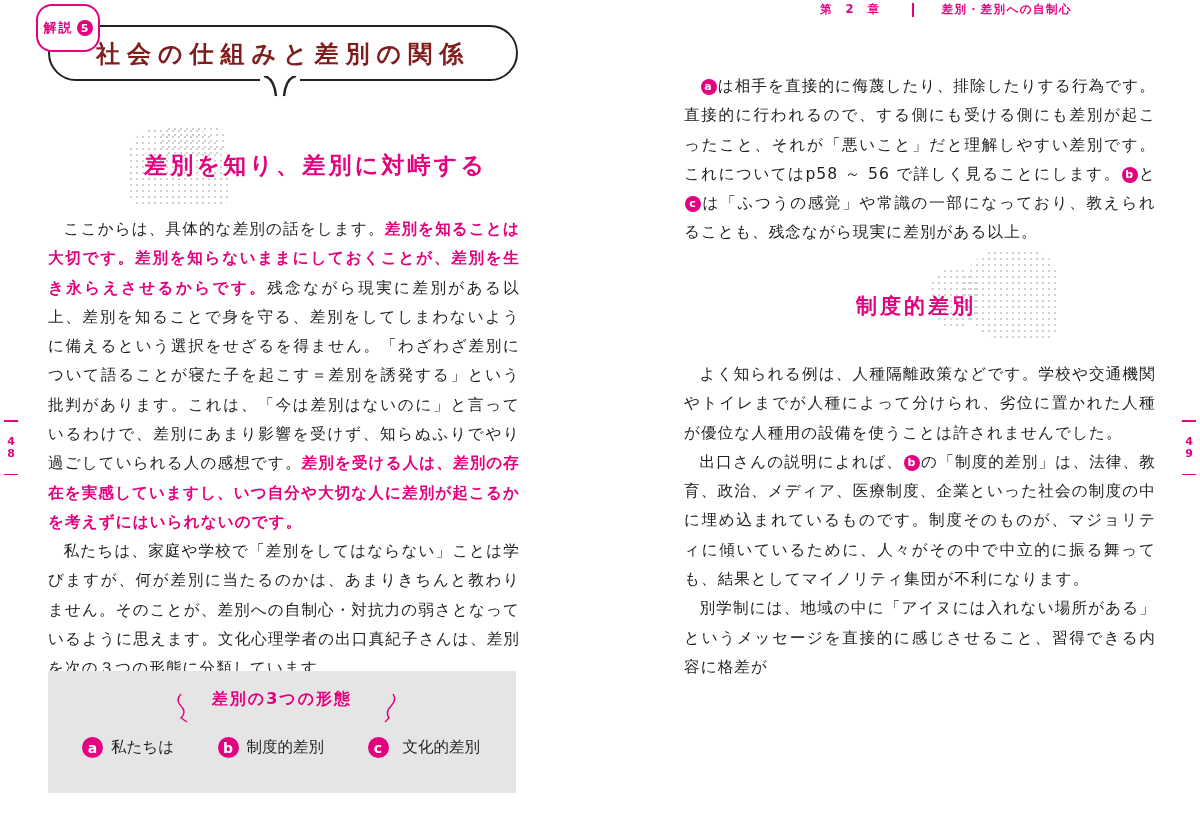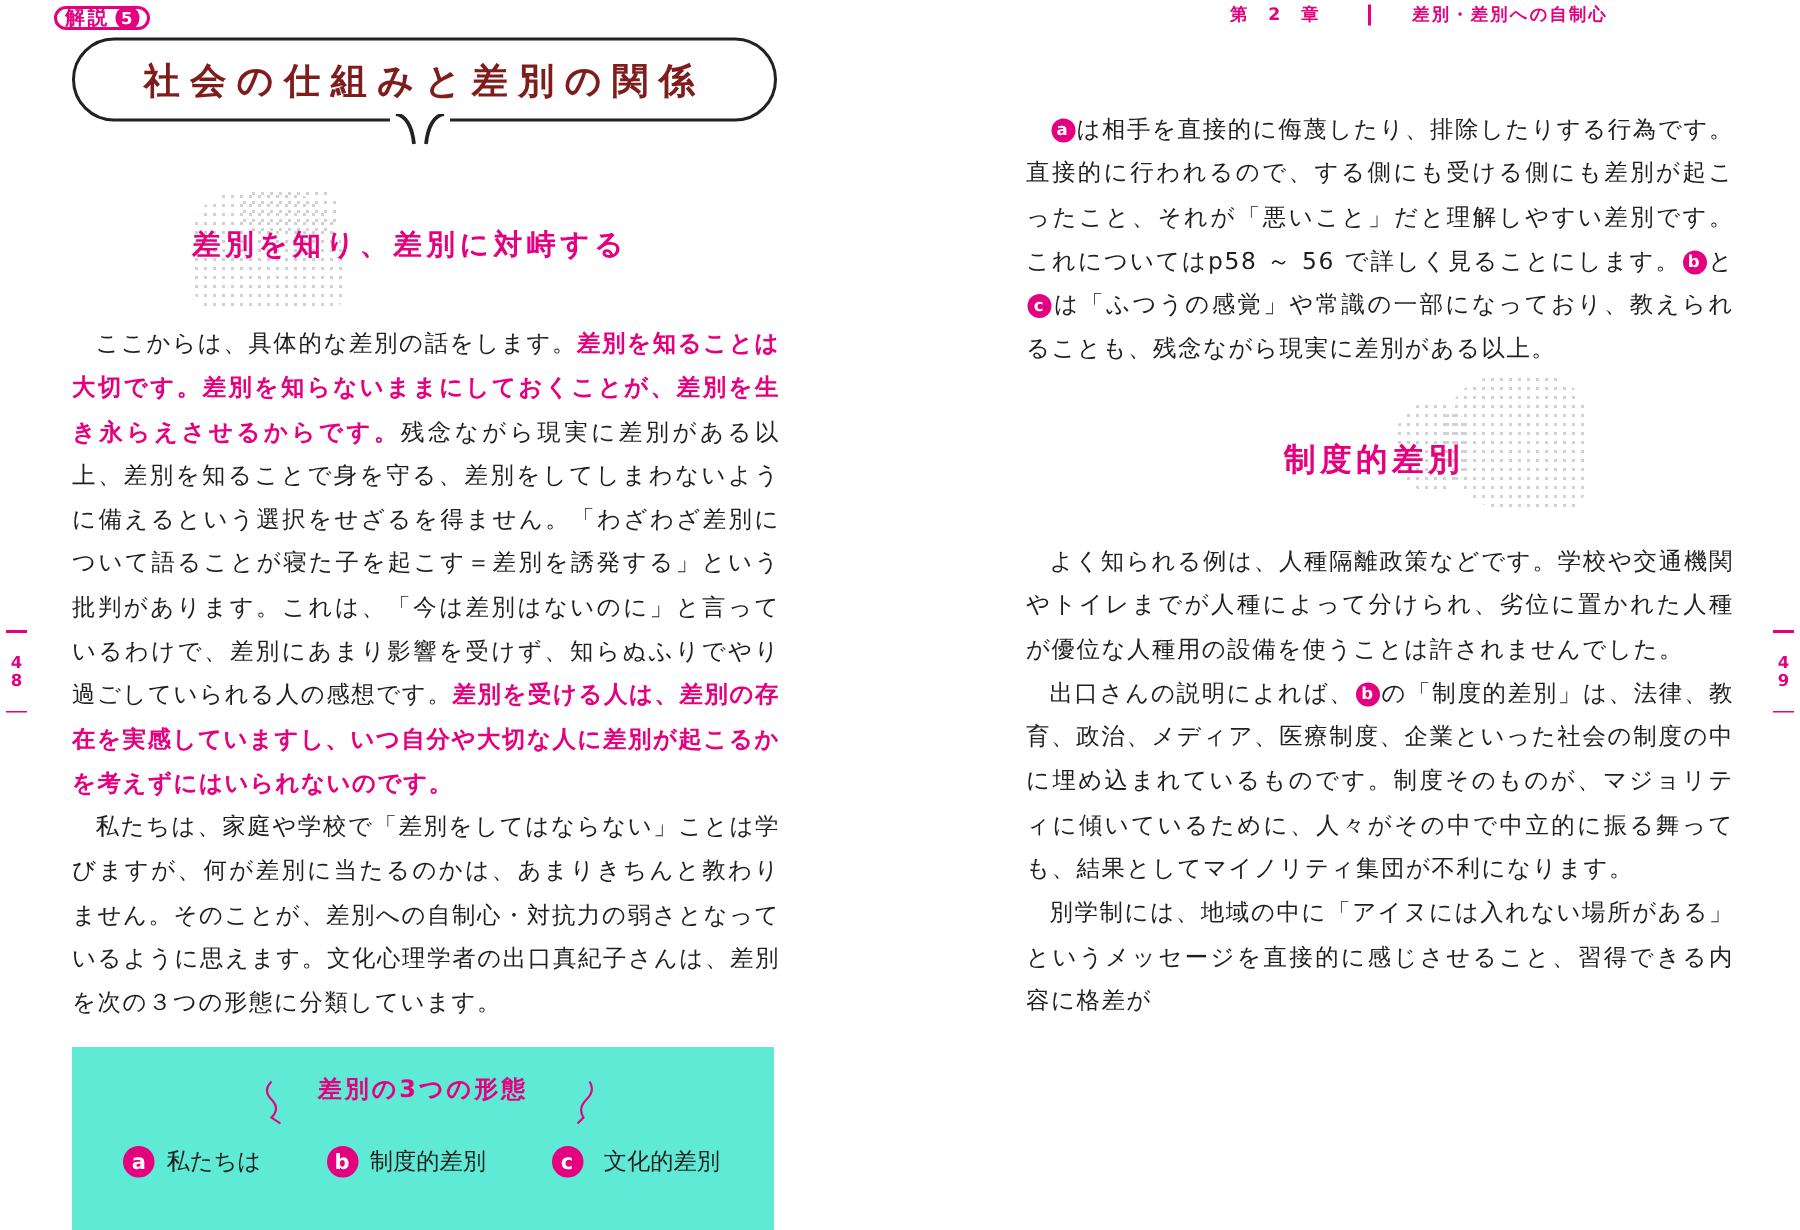--- a/index.html
+++ b/index.html
@@ -5,21 +5,21 @@
   * { box-sizing: border-box; margin: 0; padding: 0; }
   html, body { width: 1200px; height: 820px; overflow: hidden; background: #ffffff; }
   body { position: relative; font-family: "DejaVu Sans", "Liberation Sans", sans-serif; color: #1f1f1f; }
 
   .page { position: absolute; top: 0; height: 820px; }
   .page-left { left: 0; width: 600px; }
   .page-right { left: 600px; width: 600px; }
 
   
   .label-tag {
-    position: absolute; left: 36px; top: 4px; width: 64px; height: 16px;
+    position: absolute; left: 36px; top: 4px; width: 64px; height: 48px;
     border: 2.5px solid #e4007f; border-radius: 16px; background: #fff;
     display: flex; align-items: center; justify-content: center; gap: 3px; z-index: 2;
   }
   .label-tag .txt { color: #e4007f; font-size: 13px; font-weight: bold; letter-spacing: 2px; }
   .label-tag .num {
     width: 16px; height: 16px; border-radius: 50%; background: #e4007f; color: #fff;
     font-size: 11px; font-weight: bold; display: flex; align-items: center; justify-content: center;
   }
   .title-frame {
     position: absolute; left: 48px; top: 25px; width: 470px; height: 56px;
@@ -65,21 +65,21 @@
   
   .running-head {
     position: absolute; left: 820px; top: 2px; color: #e4007f; font-size: 11.5px; font-weight: bold;
     letter-spacing: 1.5px; display: flex; align-items: center; gap: 28px;
   }
   .running-head .chap { letter-spacing: 5px; }
   .running-head .sep { width: 1.5px; height: 14px; background: #e4007f; }
 
   
   .pink-box {
-    position: absolute; left: 48px; top: 698px; width: 468px; height: 122px; background: #5eead4;
+    position: absolute; left: 48px; top: 671px; width: 468px; height: 122px; background: #e5e5e5;
   }
   .pink-box .box-title {
     position: absolute; left: 0; right: 0; top: 18px; text-align: center; color: #e4007f;
     font-size: 16px; font-weight: bold; letter-spacing: 2px;
   }
   .squiggle { position: absolute; top: 22px; }
   .types { position: absolute; top: 66px; left: 0; right: 0; display: flex; justify-content: space-between; padding: 0 36px 0 34px; }
   .type-item { display: flex; align-items: center; gap: 8px; font-size: 15.5px; color: #1f1f1f; }
   .type-item .badge {
     width: 21px; height: 21px; border-radius: 50%; background: #e4007f; color: #fff;
@@ -101,21 +101,21 @@
     </svg>
   </div>
   <div class="label-tag">
     <span class="txt">解説</span>
     <span class="num">5</span>
   </div>
 
   <div class="section-head" style="left:0; top:0;">
     <div class="dots" style="left:128px; top:128px; width:100px; height:80px; border-radius: 30px 40px 10px 20px;"></div>
     <div class="dots" style="left:160px; top:126px; width:66px; height:30px; border-radius: 20px;"></div>
-    <span class="sh-text" style="left:128px; top:150px; font-size:19px; letter-spacing:3.2px;">差別を知り、差別に対峙する</span>
+    <span class="sh-text" style="left:144px; top:150px; font-size:23px; letter-spacing:3.2px;">差別を知り、差別に対峙する</span>
   </div>
 
   <div class="body-text" style="left:48px; top:215px; width:472px;">
     <span class="para indent">
       <span>ここからは、具体的な差別の話をします。</span><span class="hl">差別を知ることは大切です。差別を知らないままにしておくことが、差別を生き永らえさせるからです。</span><span>残念ながら現実に差別がある以上、差別を知ることで身を守る、差別をしてしまわないように備えるという選択をせざるを得ません。「わざわざ差別について語ることが寝た子を起こす＝差別を誘発する」という批判があります。これは、「今は差別はないのに」と言っているわけで、差別にあまり影響を受けず、知らぬふりでやり過ごしていられる人の感想です。</span><span class="hl">差別を受ける人は、差別の存在を実感していますし、いつ自分や大切な人に差別が起こるかを考えずにはいられないのです。</span>
     </span>
   </div>
 
   <div class="body-text" style="left:48px; top:537px; width:472px;">
     <span class="para indent">私たちは、家庭や学校で「差別をしてはならない」ことは学びますが、何が差別に当たるのかは、あまりきちんと教わりません。そのことが、差別への自制心・対抗力の弱さとなっているように思えます。文化心理学者の出口真紀子さんは、差別を次の３つの形態に分類しています。</span>

